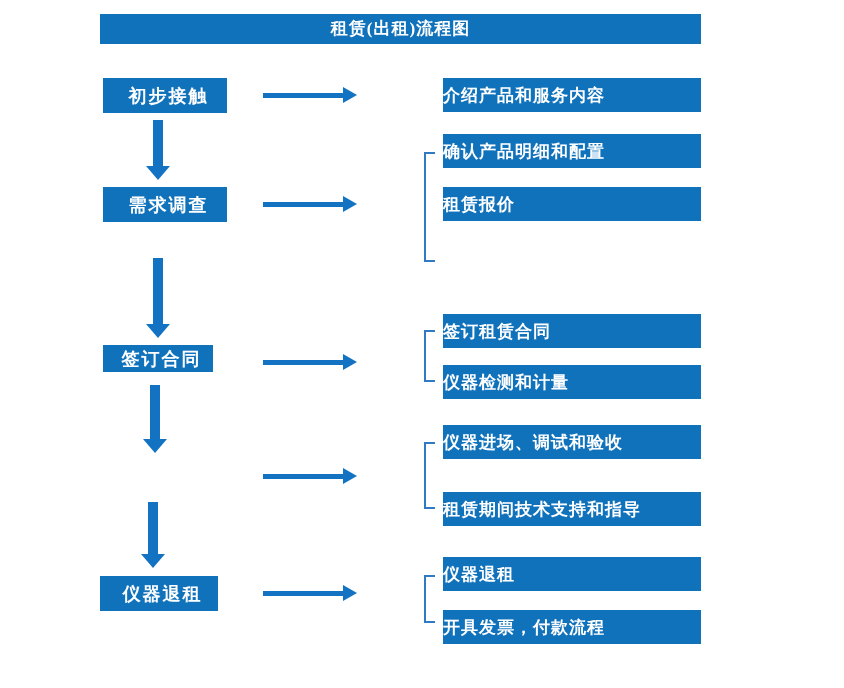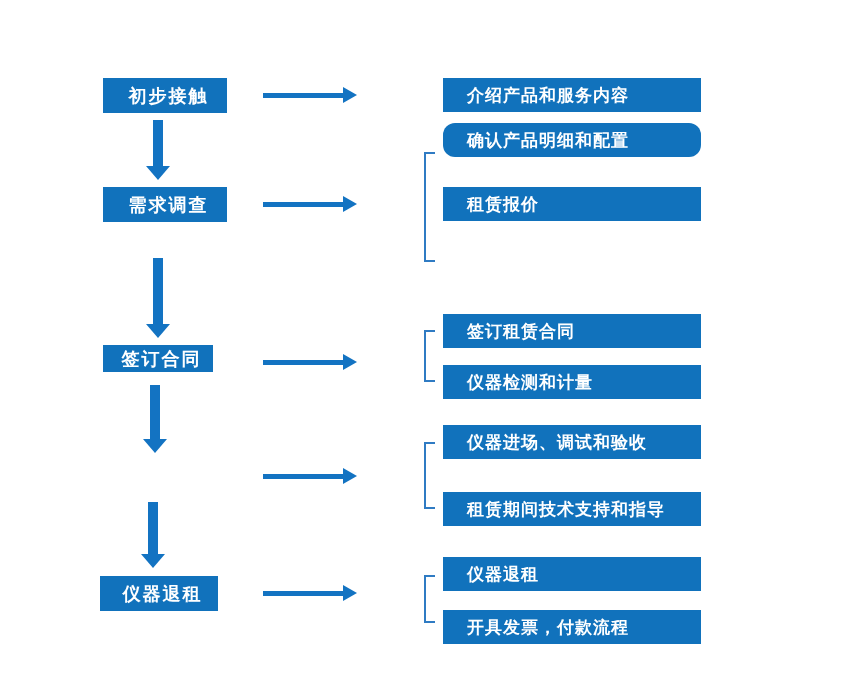--- a/index.html
+++ b/index.html
@@ -30,21 +30,21 @@
     font-size:18px;font-weight:bold;text-align:center;
     display:flex;align-items:center;justify-content:center;
     letter-spacing:2px;
     padding-left:7px;
   }
   .detail-box{
     position:absolute;left:443px;width:258px;height:34px;
     background:var(--primary);color:var(--box-text);
     font-size:17px;font-weight:bold;
     display:flex;align-items:center;
-    padding-left:24px;letter-spacing:1px;
+    padding-left:0;letter-spacing:1px;
   }
   
   .h-arrow{position:absolute;left:263px;width:94px;height:16px;}
   .h-arrow .shaft{position:absolute;left:0;top:6px;width:80px;height:5px;background:var(--arrow);}
   .h-arrow .head{
     position:absolute;right:0;top:0;width:0;height:0;
     border-top:8px solid transparent;border-bottom:8px solid transparent;
     border-left:14px solid var(--arrow);
   }
   
@@ -64,21 +64,21 @@
   .bracket::after{bottom:0;}
 
   
   #step-0{left:103px;top:78px;width:124px;height:35px;}
   #step-1{left:103px;top:187px;width:124px;height:35px;}
   #step-2{left:103px;top:345px;width:110px;height:27px;}
   #step-3{left:100px;top:459px;width:118px;height:35px;}
   #step-4{left:100px;top:576px;width:118px;height:35px;}
 
   #detail-0{top:78px;}
-  #detail-1{top:123px;border-radius:12px;}
+  #detail-1{top:134px;}
   #detail-2{top:187px;}
   #detail-3{top:245px;}
   #detail-4{top:314px;}
   #detail-5{top:365px;}
   #detail-6{top:425px;}
   #detail-7{top:492px;}
   #detail-8{top:557px;}
   #detail-9{top:610px;}
 
   #harrow-0{top:87px;}
@@ -95,20 +95,21 @@
   #bracket-1{top:152px;height:110px;}
   #bracket-2{top:330px;height:52px;}
   #bracket-3{top:442px;height:67px;}
   #bracket-4{top:575px;height:48px;}
 </style>
 </head>
 <body>
 
 <div class="canvas">
 
+  <div class="title-bar">租赁(出租)流程图</div>
 
   <div class="step-box" id="step-0">初步接触</div>
   <div class="step-box" id="step-1">需求调查</div>
   <div class="step-box" id="step-2">签订合同</div>
   <div class="step-box" id="step-4">仪器退租</div>
 
   <div class="v-arrow" id="varrow-0">
       <div class="shaft"></div>
       <div class="head"></div>
     </div>

